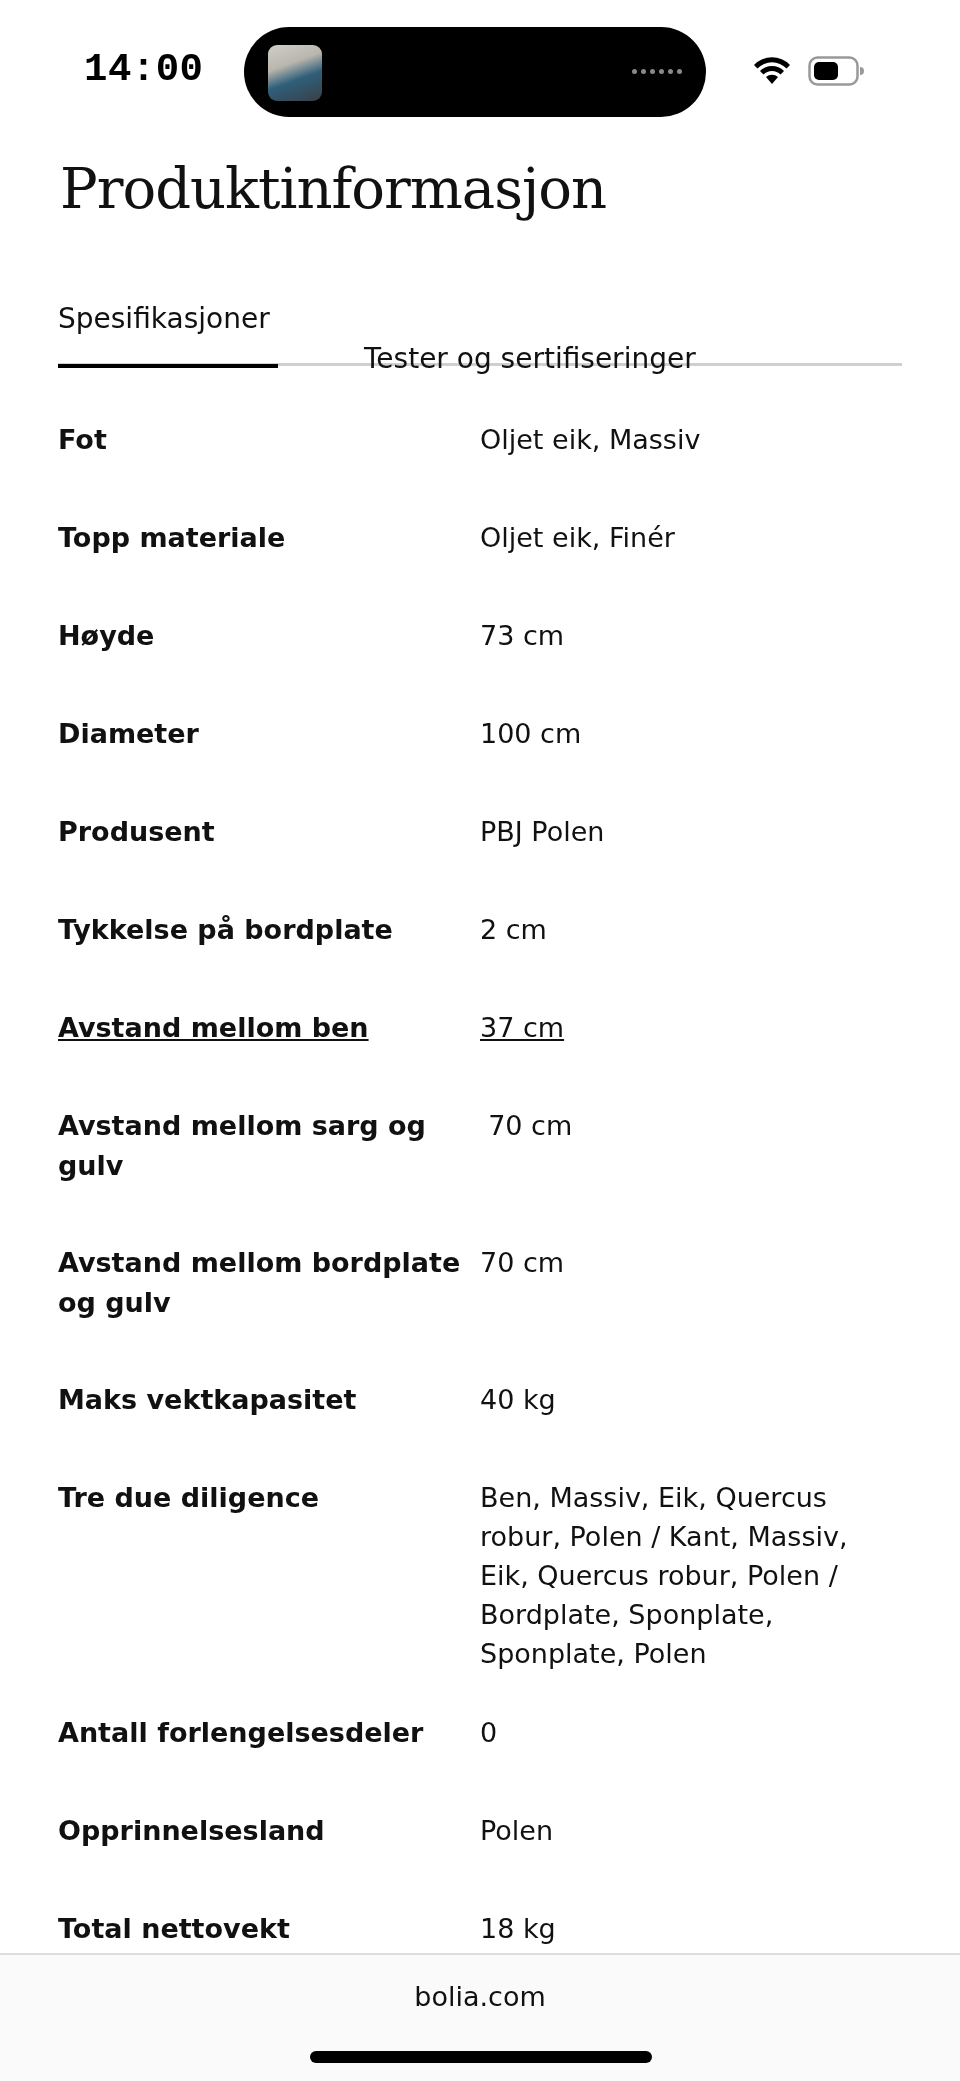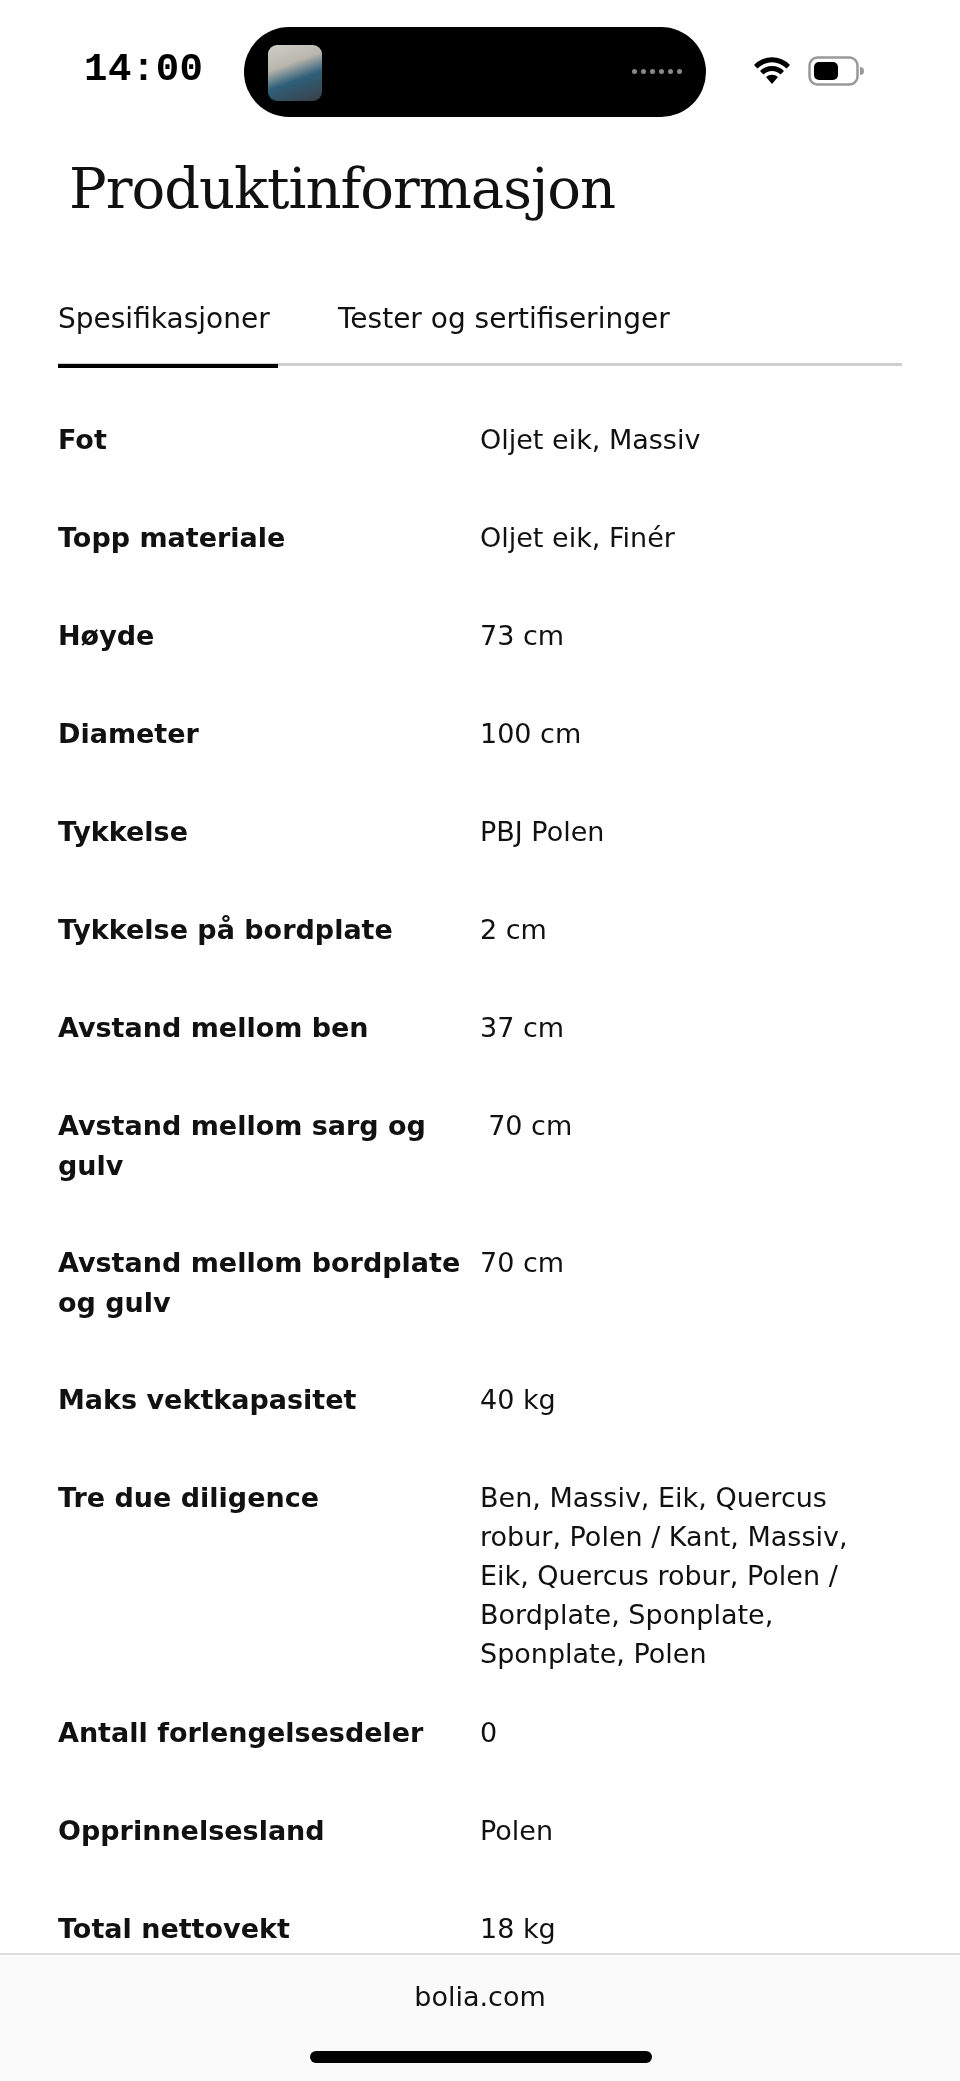--- a/index.html
+++ b/index.html
@@ -9,26 +9,26 @@
   .status-bar { position: absolute; top: 0; left: 0; width: 960px; height: 140px; }
   .time { position: absolute; left: 84px; top: 48px; font-size: 39px; font-weight: bold; color: #000; letter-spacing: 0.5px; font-family: Liberation Mono, monospace; }
   .island { position: absolute; left: 244px; top: 27px; width: 462px; height: 90px; background: #000; border-radius: 45px; }
   .album-art { position: absolute; left: 24px; top: 18px; width: 54px; height: 56px; border-radius: 9px;
     background: linear-gradient(160deg, #cfcfc8 0%, #b9b6ad 35%, #2f5f7a 60%, #3a3f45 100%); }
   .island-dots { position: absolute; right: 24px; top: 42px; display: flex; gap: 4px; }
   .island-dots span { width: 5px; height: 5px; border-radius: 50%; background: #8a8a8a; }
   .wifi { position: absolute; left: 752px; top: 54px; width: 40px; height: 32px; }
   .battery { position: absolute; left: 808px; top: 56px; width: 56px; height: 30px; }
 
-  .page-title { position: absolute; left: 69px; top: 156px; font-family: "DejaVu Serif", serif; font-size: 56px; font-weight: normal; color: #111; letter-spacing: -1px; }
+  .page-title { position: absolute; left: 60px; top: 156px; font-family: "DejaVu Serif", serif; font-size: 56px; font-weight: normal; color: #111; letter-spacing: -1px; }
 
   .tabs { position: absolute; left: 58px; top: 296px; width: 844px; height: 70px; border-bottom: 3px solid #cfcfcf; }
   .tab { position: absolute; top: 0; height: 68px; font-size: 28px; color: #111; font-family: "DejaVu Sans", sans-serif; font-weight: normal; cursor: pointer; padding-top: 6px; }
   .tab-1 { left: 0; width: 220px; }
-  .tab-2 { left: 280px; }
+  .tab-2 { left: 306px; margin-top: 40px; }
   .tab-1::after { content: ""; position: absolute; left: 0; bottom: -4px; width: 220px; height: 4px; background: #000; }
 
   .specs { position: absolute; left: 58px; top: 420px; width: 844px; }
   .row { position: relative; display: flex; }
   .row .label { width: 422px; font-family: "DejaVu Sans", sans-serif; font-weight: bold; font-size: 27px; line-height: 40px; color: #111; padding-right: 16px; }
   .row .value { width: 422px; font-family: "DejaVu Sans", sans-serif; font-weight: normal; font-size: 27px; line-height: 39px; color: #111; }
 
   .bottom-bar { position: absolute; left: 0; top: 1953px; width: 960px; height: 128px; background: #fafafa; border-top: 2px solid #dcdcdc; }
   .url { position: absolute; left: 0; width: 960px; top: 26px; text-align: center; font-family: "DejaVu Sans", sans-serif; font-size: 27px; color: #111; }
   .home-indicator { position: absolute; left: 310px; top: 96px; width: 342px; height: 12px; background: #000; border-radius: 6px; }
@@ -79,28 +79,28 @@
   </div>
   <div class="row" style="height:98px;">
     <div class="label">Høyde</div>
     <div class="value">73 cm</div>
   </div>
   <div class="row" style="height:98px;">
     <div class="label">Diameter</div>
     <div class="value">100 cm</div>
   </div>
   <div class="row" style="height:98px;">
-    <div class="label">Tykkelse</div>
+    <div class="label">Produsent</div>
     <div class="value">PBJ Polen</div>
   </div>
   <div class="row" style="height:98px;">
     <div class="label">Tykkelse på bordplate</div>
     <div class="value">2 cm</div>
   </div>
-  <div class="row" style="height:98px;">
+  <div class="row" style="height:98px;text-decoration:underline;">
     <div class="label">Avstand mellom ben</div>
     <div class="value">37 cm</div>
   </div>
   <div class="row" style="height:137px;gap:16px;">
     <div class="label">Avstand mellom sarg og gulv</div>
     <div class="value">70 cm</div>
   </div>
   <div class="row" style="height:137px;">
     <div class="label">Avstand mellom bordplate og gulv</div>
     <div class="value">70 cm</div>

